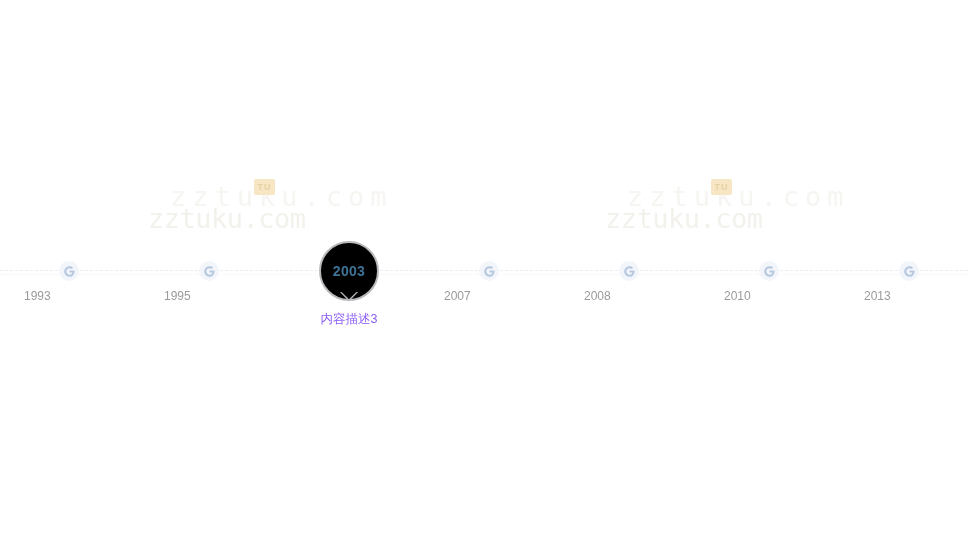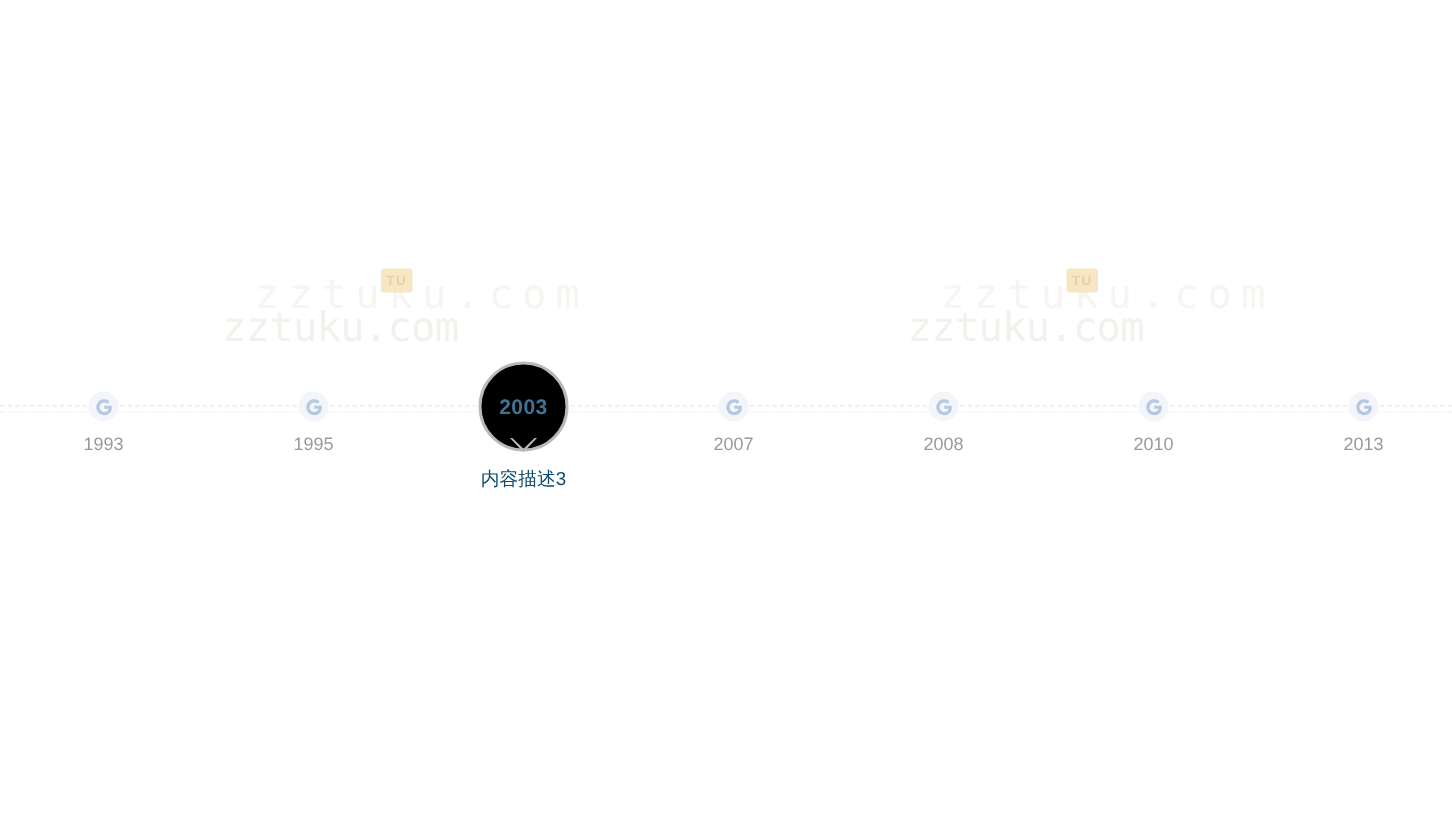--- a/index.html
+++ b/index.html
@@ -99,21 +99,21 @@
     align-items: center;
     justify-content: center;
   }
   .marker svg { display: block; }
 
   .year {
     position: absolute;
     top: 289px;
     left: -45px;
     width: 90px;
-    text-align: center;
+    text-align: left;
     font-size: 12px;
     color: #9a9a9e;
     font-family: "Liberation Sans", sans-serif;
     white-space: nowrap;
   }
 
   
   .node.active .ring {
     position: absolute;
     left: -30px;
@@ -142,21 +142,21 @@
     width: 18px;
     height: 10px;
   }
   .node.active .desc {
     position: absolute;
     top: 311px;
     left: -80px;
     width: 160px;
     text-align: center;
     font-size: 12.5px;
-    color: #0c4a6e;
+    color: #8b5cf6;
     font-family: "Liberation Sans", sans-serif;
     white-space: nowrap;
   }
 </style>
 </head>
 <body>
 
 <div id="watermark-layer">
     <div class="watermark" style="left: 148px; top: 205px;">
       <div class="wm-ghost">zztuku.com</div>

